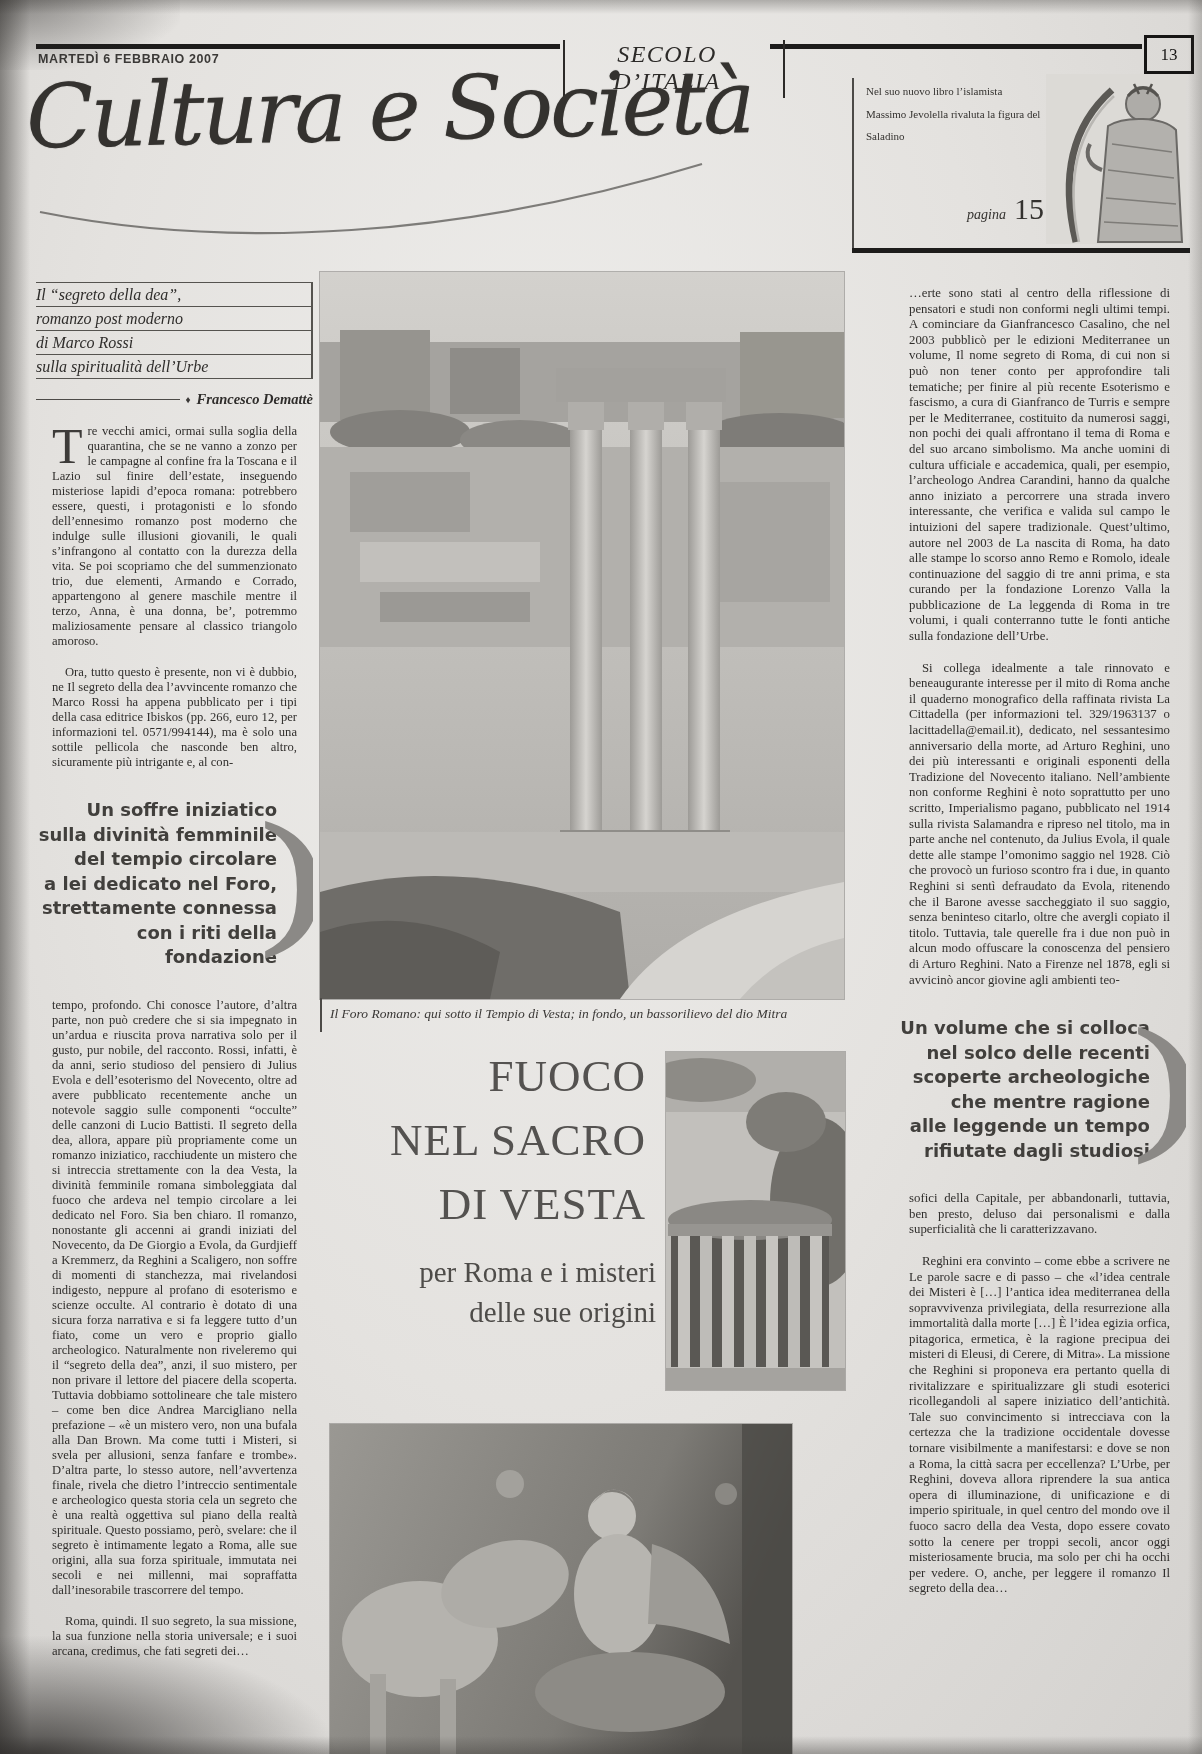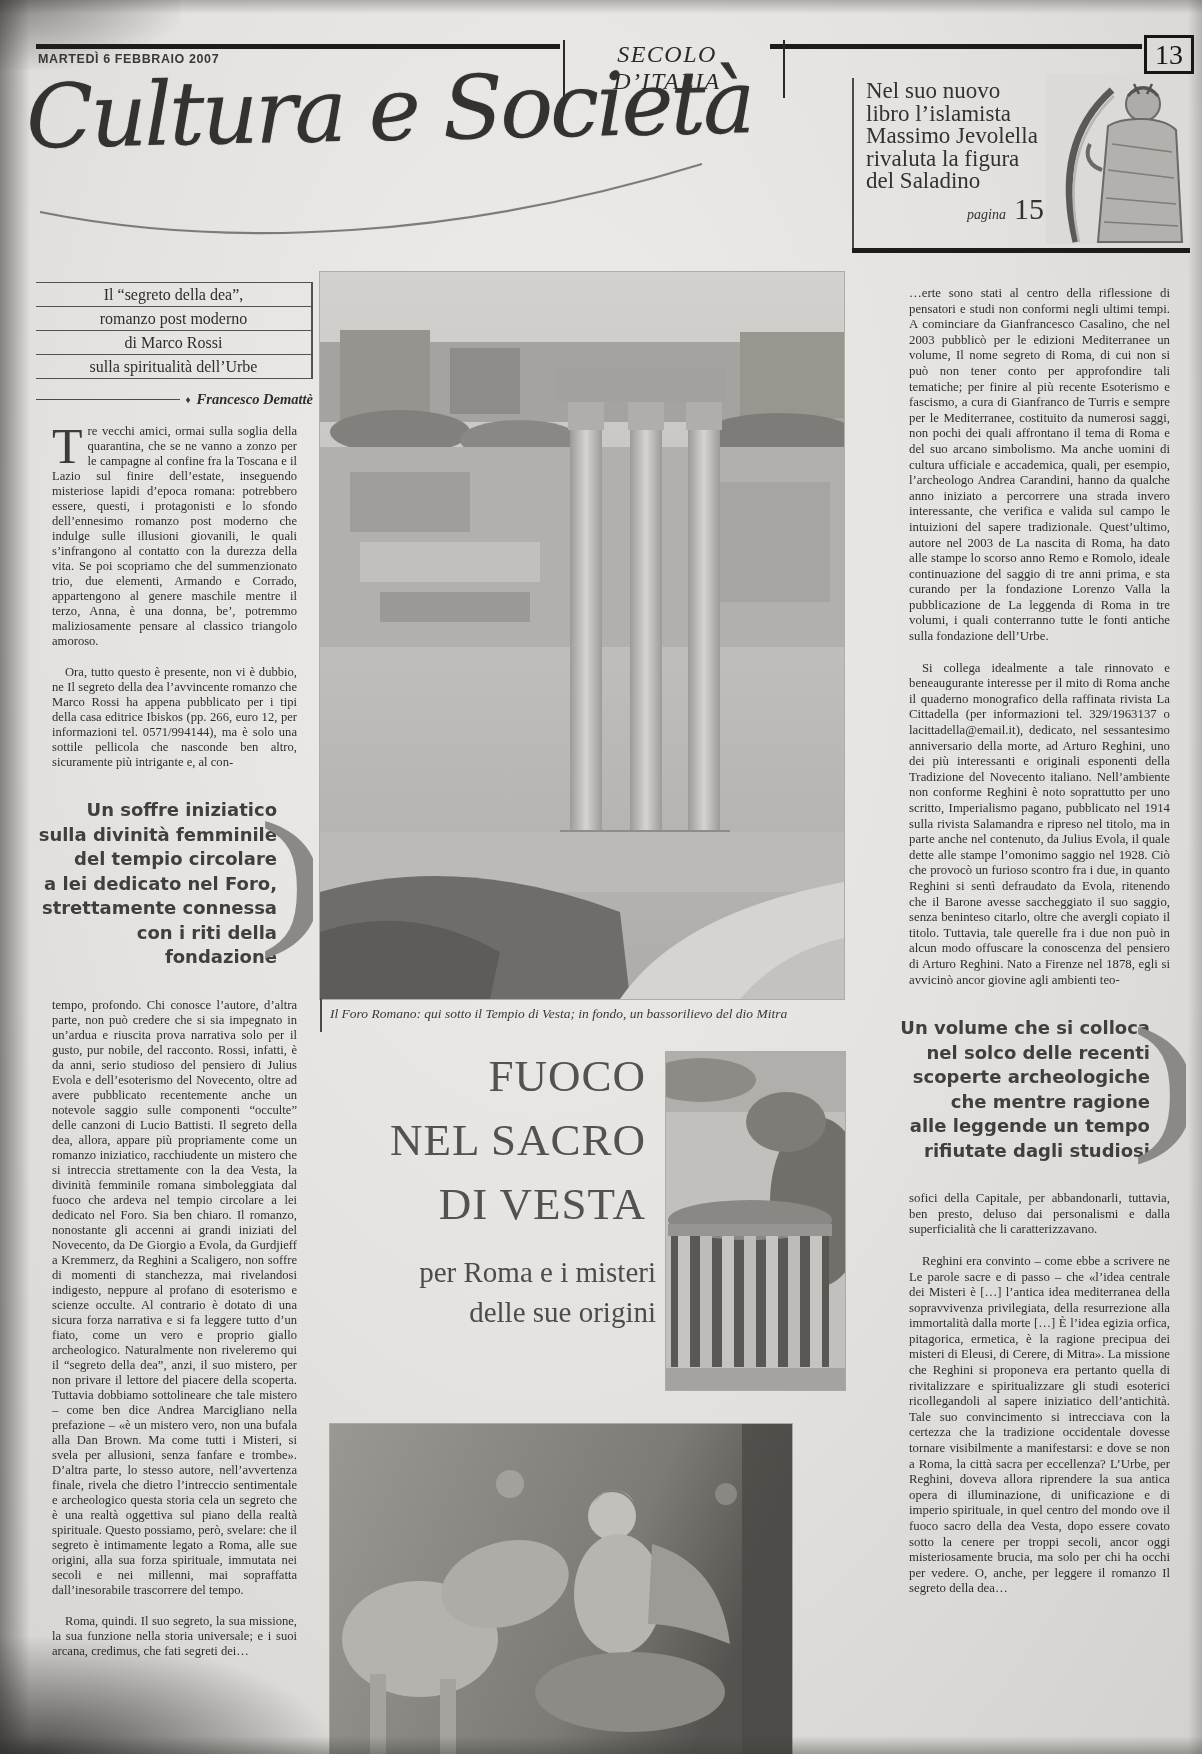--- a/index.html
+++ b/index.html
@@ -15,47 +15,47 @@
   .vig-right{right:0;top:0;width:14px;height:1754px;background:linear-gradient(to left, rgba(70,68,65,.25), rgba(70,68,65,0));}
   .vig-bottom{left:0;bottom:0;width:1202px;height:18px;background:linear-gradient(to top, rgba(60,58,55,.4), rgba(60,58,55,0));}
   .vig-corner{left:0;bottom:0;width:340px;height:120px;background:radial-gradient(ellipse at 10% 100%, rgba(30,28,26,.75), rgba(30,28,26,0) 70%);}
   .vig-corner-top{left:0;top:0;width:180px;height:70px;background:radial-gradient(ellipse at 0% 0%, rgba(40,38,36,.5), rgba(40,38,36,0) 75%);}
   
   .rule{position:absolute;background:#1d1c1b;}
   .hdr-rule-left{left:36px;top:44px;width:524px;height:5px;}
   .hdr-rule-right{left:770px;top:44px;width:372px;height:5px;}
   .hdr-date{position:absolute;left:38px;top:52px;font-family:"Liberation Sans",sans-serif;font-size:12.5px;font-weight:bold;letter-spacing:.6px;color:#3b3937;}
   .hdr-masthead{position:absolute;left:563px;top:40px;width:204px;text-align:center;font-size:24px;letter-spacing:1.5px;color:#2c2a28;border-left:2px solid #2c2a28;border-right:2px solid #2c2a28;padding:1px 14px 3px 0;font-style:italic;}
-  .hdr-pagebox{position:absolute;left:1144px;top:35px;width:44px;height:33px;border:3px solid #161514;font-size:28px;line-height:33px;text-align:center;color:#161514;}
+  .hdr-pagebox{position:absolute;left:1144px;top:35px;width:44px;height:33px;border:3px solid #161514;font-size:17px;line-height:33px;text-align:center;color:#161514;}
   
   .script-title{
     position:absolute;left:26px;top:58px;width:720px;
     font-family:"DejaVu Serif",serif;font-style:italic;font-weight:normal;
     font-size:88px;letter-spacing:-3px;color:#34322f;transform:rotate(-1.2deg);
     text-shadow:0 0 1px rgba(52,50,47,.5);white-space:nowrap;
   }
   .flourish{position:absolute;left:30px;top:150px;pointer-events:none;}
   
   .teaser-bar{position:absolute;left:852px;top:78px;width:2px;height:172px;background:#4c4a47;}
-  .teaser-text{position:absolute;left:866px;top:80px;width:178px;font-size:23px;line-height:22.5px;color:#34322f;}
+  .teaser-text{position:absolute;left:866px;top:80px;width:178px;font-size:11px;line-height:22.5px;color:#34322f;}
   .teaser-pagina{position:absolute;left:866px;top:192px;width:178px;text-align:right;color:#34322f;}
   .teaser-pagina .lbl{font-style:italic;font-size:14px;margin-right:8px;}
   .teaser-pagina .num{font-size:30px;}
   .teaser-rule{left:852px;top:248px;width:338px;height:5px;}
   .saladino{position:absolute;left:1046px;top:74px;width:140px;height:170px;}
   
   .col-left{position:absolute;left:36px;top:282px;width:277px;height:1466px;overflow:hidden;}
   .col-right{position:absolute;left:893px;top:270px;width:293px;height:1478px;overflow:hidden;}
   .bodytext p{margin:16px;text-align:justify;font-size:12.6px;line-height:15px;color:#302e2c;}
   .col-right .bodytext p{font-size:12.8px;line-height:15.6px;}
   .bodytext p.ind{text-indent:13px;}
   .dropcap{float:left;font-size:50px;line-height:40px;padding:2px 5px 0 0;color:#3d3b39;font-family:"Liberation Serif",serif;}
   
   .kicker{border-bottom:1.5px solid #55534f;border-right:2px solid #55534f;margin-bottom:12px;}
-  .kicker .krow{border-top:1.5px solid #55534f;height:23px;line-height:23px;text-align:center;font-size:16px;color:#2f2d2b;}
+  .kicker .krow{border-top:1.5px solid #55534f;height:23px;line-height:23px;text-align:left;font-size:16px;color:#2f2d2b;font-style:italic;}
   
   .byline{display:flex;align-items:center;gap:6px;margin:8px 0 10px 0;}
   .byline .brule{flex:1;height:1.5px;background:#4c4a47;}
   .byline .bmark{font-size:10px;color:#3b3937;}
   .byline .bname{font-style:italic;font-weight:bold;font-size:14.5px;color:#2f2d2b;}
   
   .pullquote{position:relative;text-align:right;font-family:"DejaVu Sans",sans-serif;font-weight:bold;font-size:18px;line-height:24.5px;color:#413f3c;padding:12px 36px 12px 0;margin:6px 0;}
   .pq-mark{position:absolute;right:-10px;top:50%;transform:translateY(-52%) scaleX(1.5);font-size:150px;font-weight:normal;color:#8b8986;font-family:"DejaVu Serif",serif;}
   
   .photo{position:absolute;overflow:hidden;box-shadow:0 0 0 1px rgba(90,88,85,.4);}

